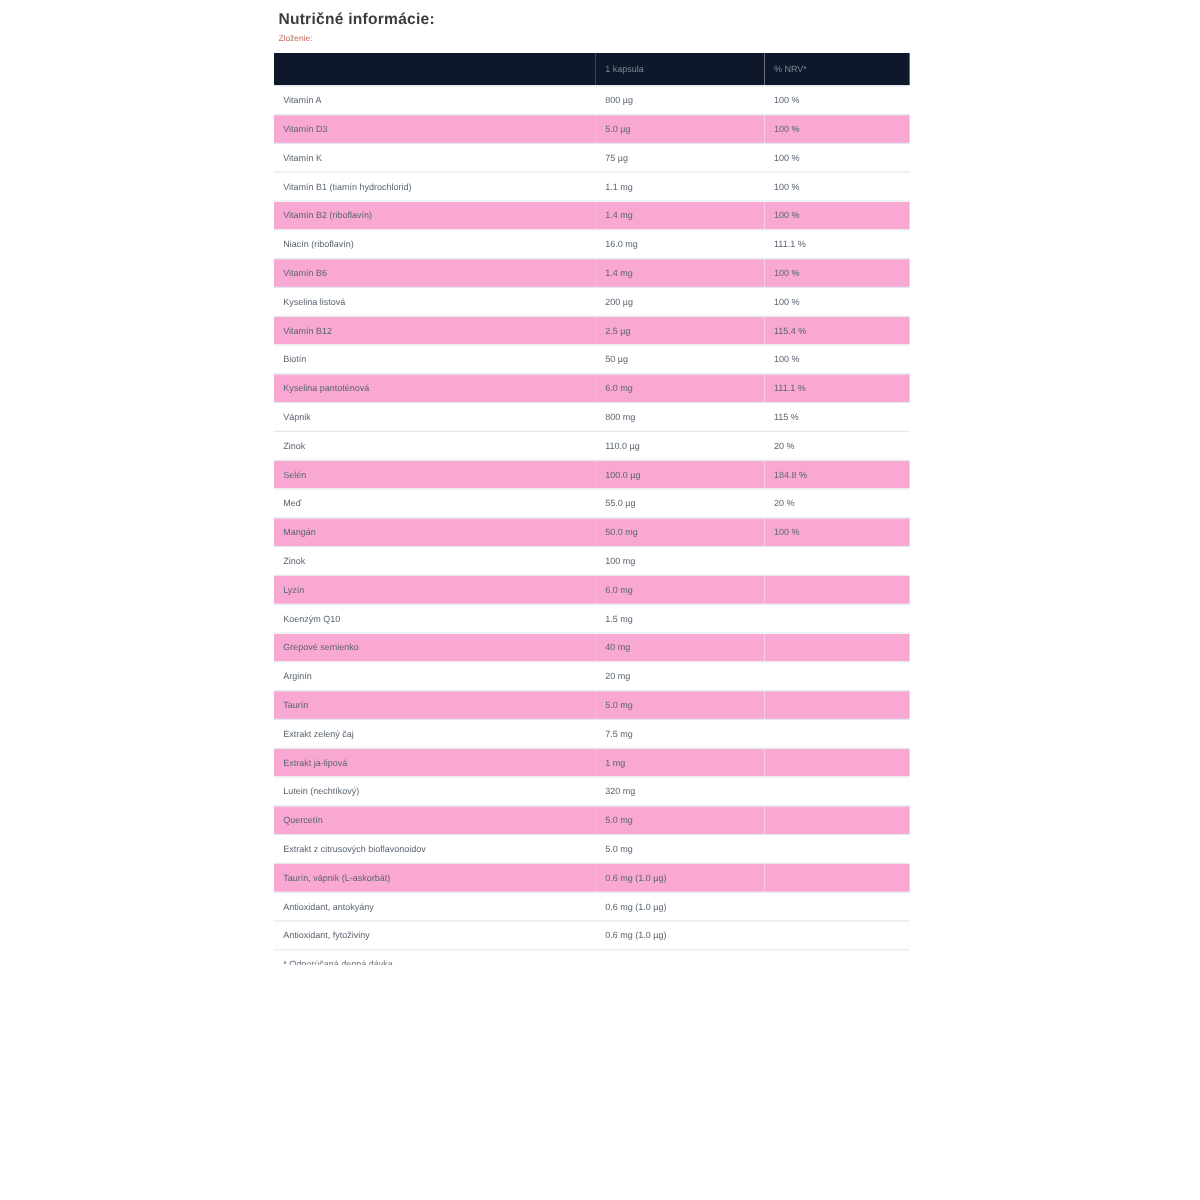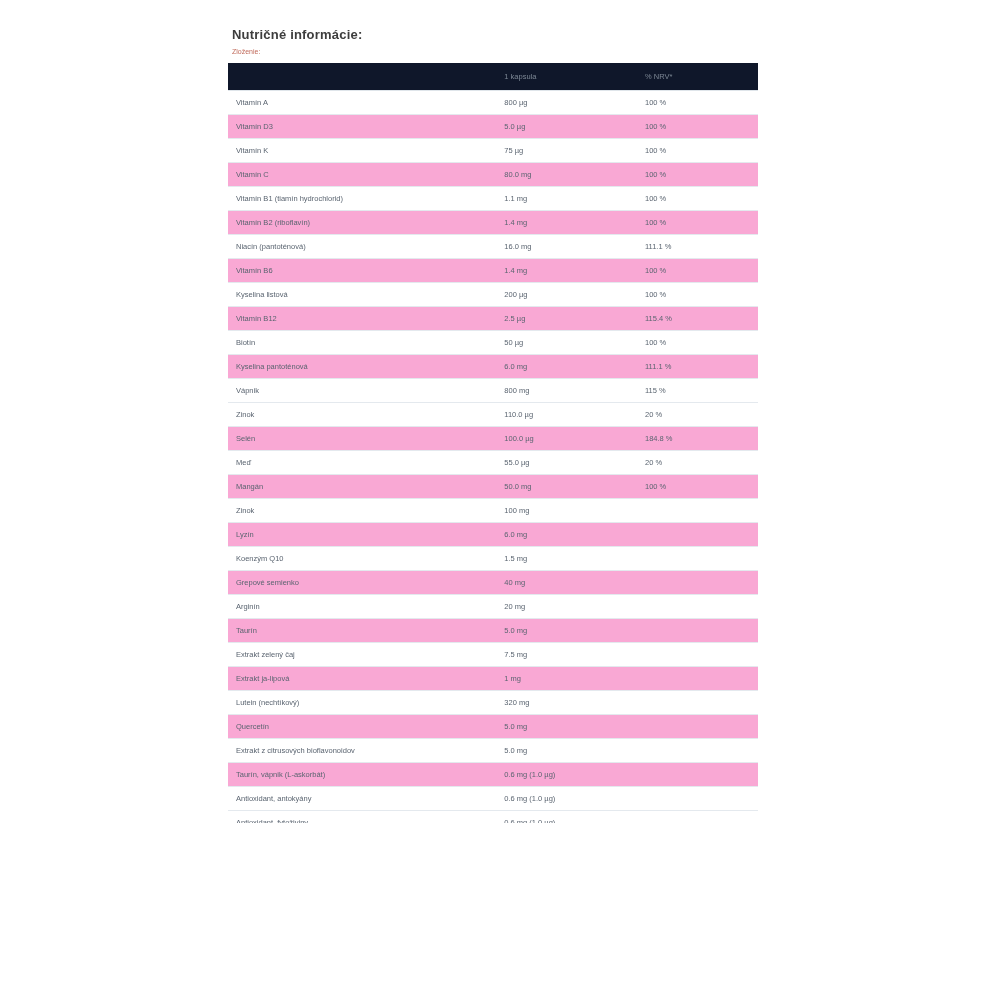--- a/index.html
+++ b/index.html
@@ -9,21 +9,20 @@
     height: 1000px;
     background: #ffffff;
     font-family: "Liberation Sans", sans-serif;
   }
   .page {
     position: relative;
     width: 1000px;
     height: 804px;
     background: #ffffff;
     overflow: hidden;
-    margin-top: 19px;
   }
   .content {
     position: absolute;
     left: 228px;
     top: 0px;
     width: 530px;
   }
   .title {
     font-size: 13px;
     font-weight: bold;
@@ -102,37 +101,32 @@
           <tr class="alt">
             <td class="c-name">Vitamín D3</td>
             <td class="c-dose">5.0 µg</td>
             <td class="c-nrv">100 %</td>
           </tr>
           <tr>
             <td class="c-name">Vitamín K</td>
             <td class="c-dose">75 µg</td>
             <td class="c-nrv">100 %</td>
           </tr>
-          <tr class="alt">
-            <td class="c-name highlight">Vitamín C</td>
-            <td class="c-dose">80.0 mg</td>
-            <td class="c-nrv">100 %</td>
-          </tr>
           <tr>
             <td class="c-name">Vitamín B1 (tiamín hydrochlorid)</td>
             <td class="c-dose">1.1 mg</td>
             <td class="c-nrv">100 %</td>
           </tr>
           <tr class="alt">
             <td class="c-name highlight">Vitamín B2 (riboflavín)</td>
             <td class="c-dose">1.4 mg</td>
             <td class="c-nrv">100 %</td>
           </tr>
           <tr>
-            <td class="c-name">Niacín (pantoténová)</td>
+            <td class="c-name">Niacín (riboflavín)</td>
             <td class="c-dose">16.0 mg</td>
             <td class="c-nrv">111.1 %</td>
           </tr>
           <tr class="alt">
             <td class="c-name">Vitamín B6</td>
             <td class="c-dose">1.4 mg</td>
             <td class="c-nrv">100 %</td>
           </tr>
           <tr>
             <td class="c-name highlight">Kyselina listová</td>

